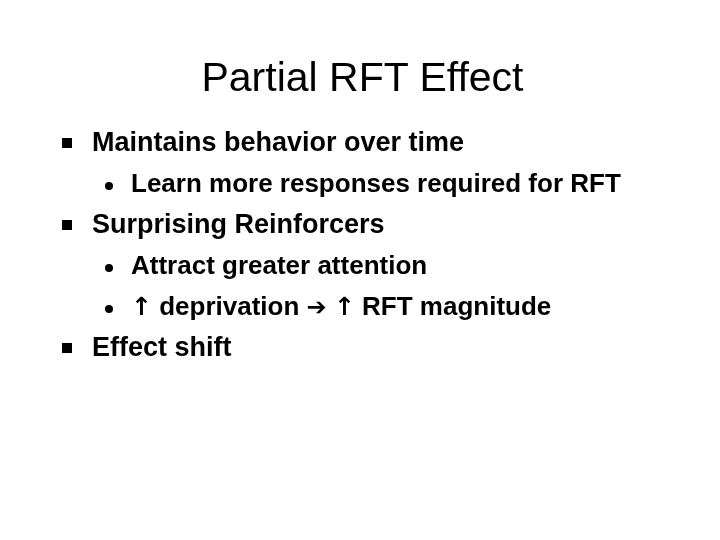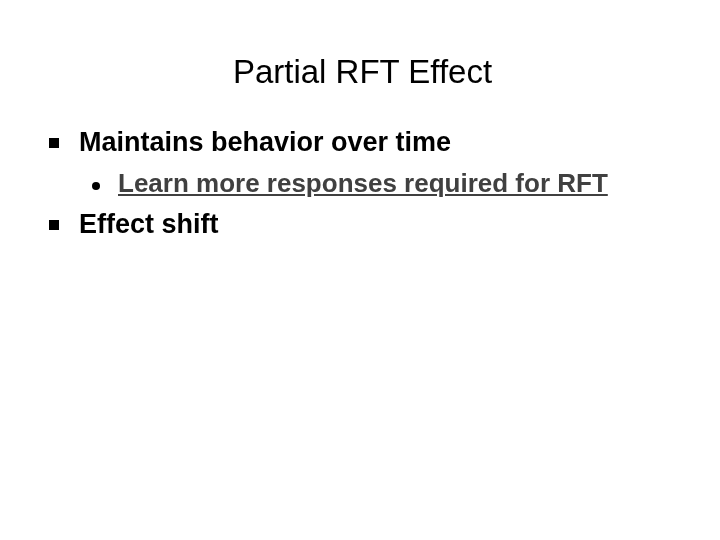--- a/index.html
+++ b/index.html
@@ -23,32 +23,32 @@
     background: #ffffff;
   }
 
   
   .slide-title {
     position: absolute;
     left: 50px;
     top: 28px;
     width: 625px;
     text-align: center;
-    font-size: 33px;
+    font-size: 41px;
     font-weight: normal;
     line-height: 44px;
     letter-spacing: 0px;
     color: #000000;
     white-space: nowrap;
   }
 
   
   .body-box {
     position: absolute;
-    left: 45px;
+    left: 58px;
     top: 122px;
     width: 604px;
   }
 
   ul.level1 {
     list-style: none;
     margin: 0;
     padding: 0;
   }
 
@@ -81,22 +81,21 @@
     font-weight: bold;
   }
 
   li.l2 {
     position: relative;
     padding-left: 32px;
     margin-left: 7px;
     font-size: 26px;
     line-height: 41px;
     font-weight: bold;
-    color: #404040;
-    text-decoration: underline;
+    color: #000000;
   }
 
   li.l2 > .bullet-dot {
     position: absolute;
     left: 6px;
     top: 19px;
     width: 8px;
     height: 8px;
     border-radius: 50%;
     background: #000000;
@@ -137,20 +136,34 @@
         <span class="bullet-square"></span>
         <span class="l1-text">Maintains behavior over time</span>
         <ul class="level2">
           <li class="l2">
             <span class="bullet-dot"></span>
             <span class="l2-text">Learn more responses required for RFT</span>
           </li>
         </ul>
       </li>
 
+      <li class="l1">
+        <span class="bullet-square"></span>
+        <span class="l1-text">Surprising Reinforcers</span>
+        <ul class="level2">
+          <li class="l2">
+            <span class="bullet-dot"></span>
+            <span class="l2-text">Attract greater attention</span>
+          </li>
+          <li class="l2">
+            <span class="bullet-dot"></span>
+            <span class="l2-text"><span class="glyph-up">↑</span> deprivation <span class="glyph-right">➔</span> <span class="glyph-up">↑</span> RFT magnitude</span>
+          </li>
+        </ul>
+      </li>
 
       <li class="l1">
         <span class="bullet-square"></span>
         <span class="l1-text">Effect shift</span>
       </li>
 
     </ul>
   </div>
 
 </div>

